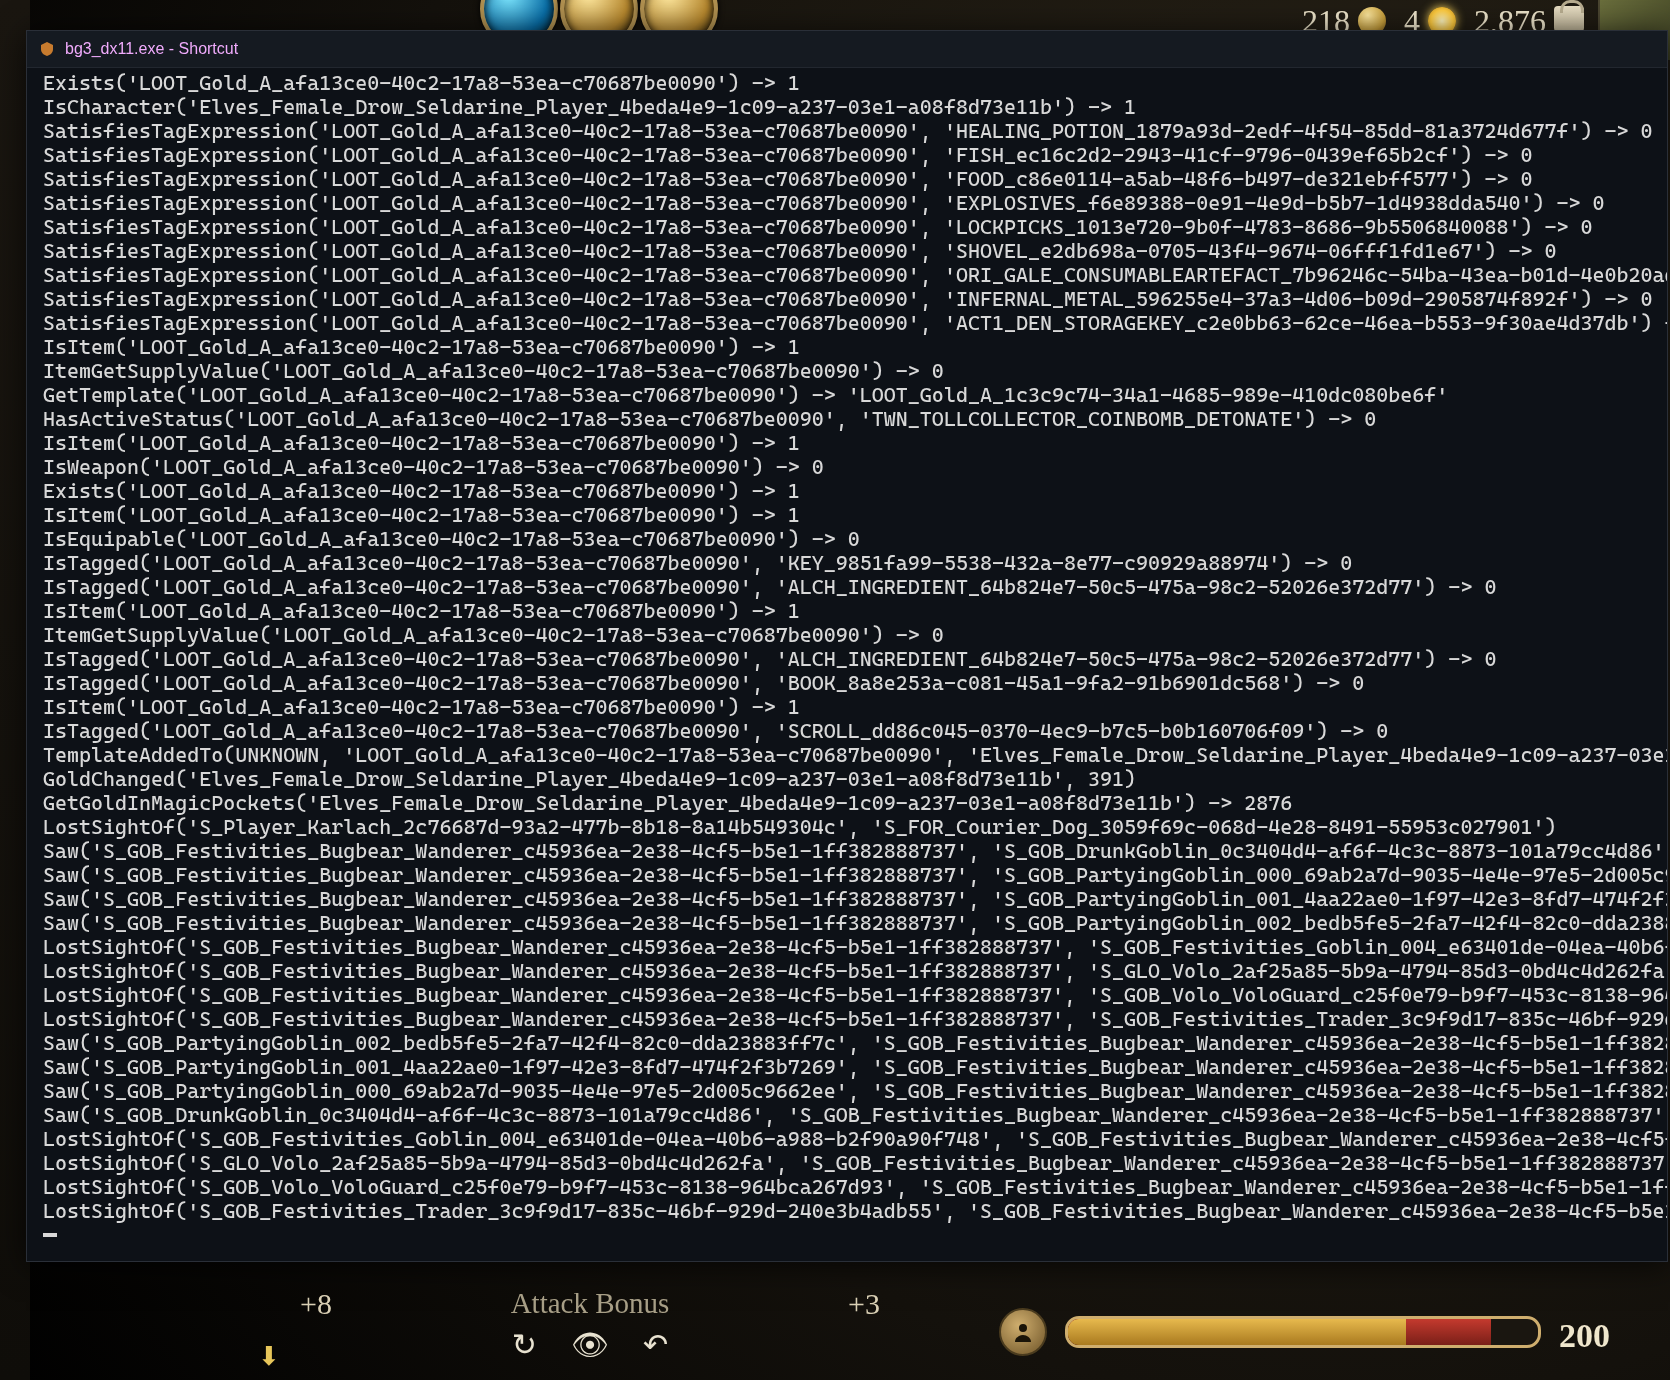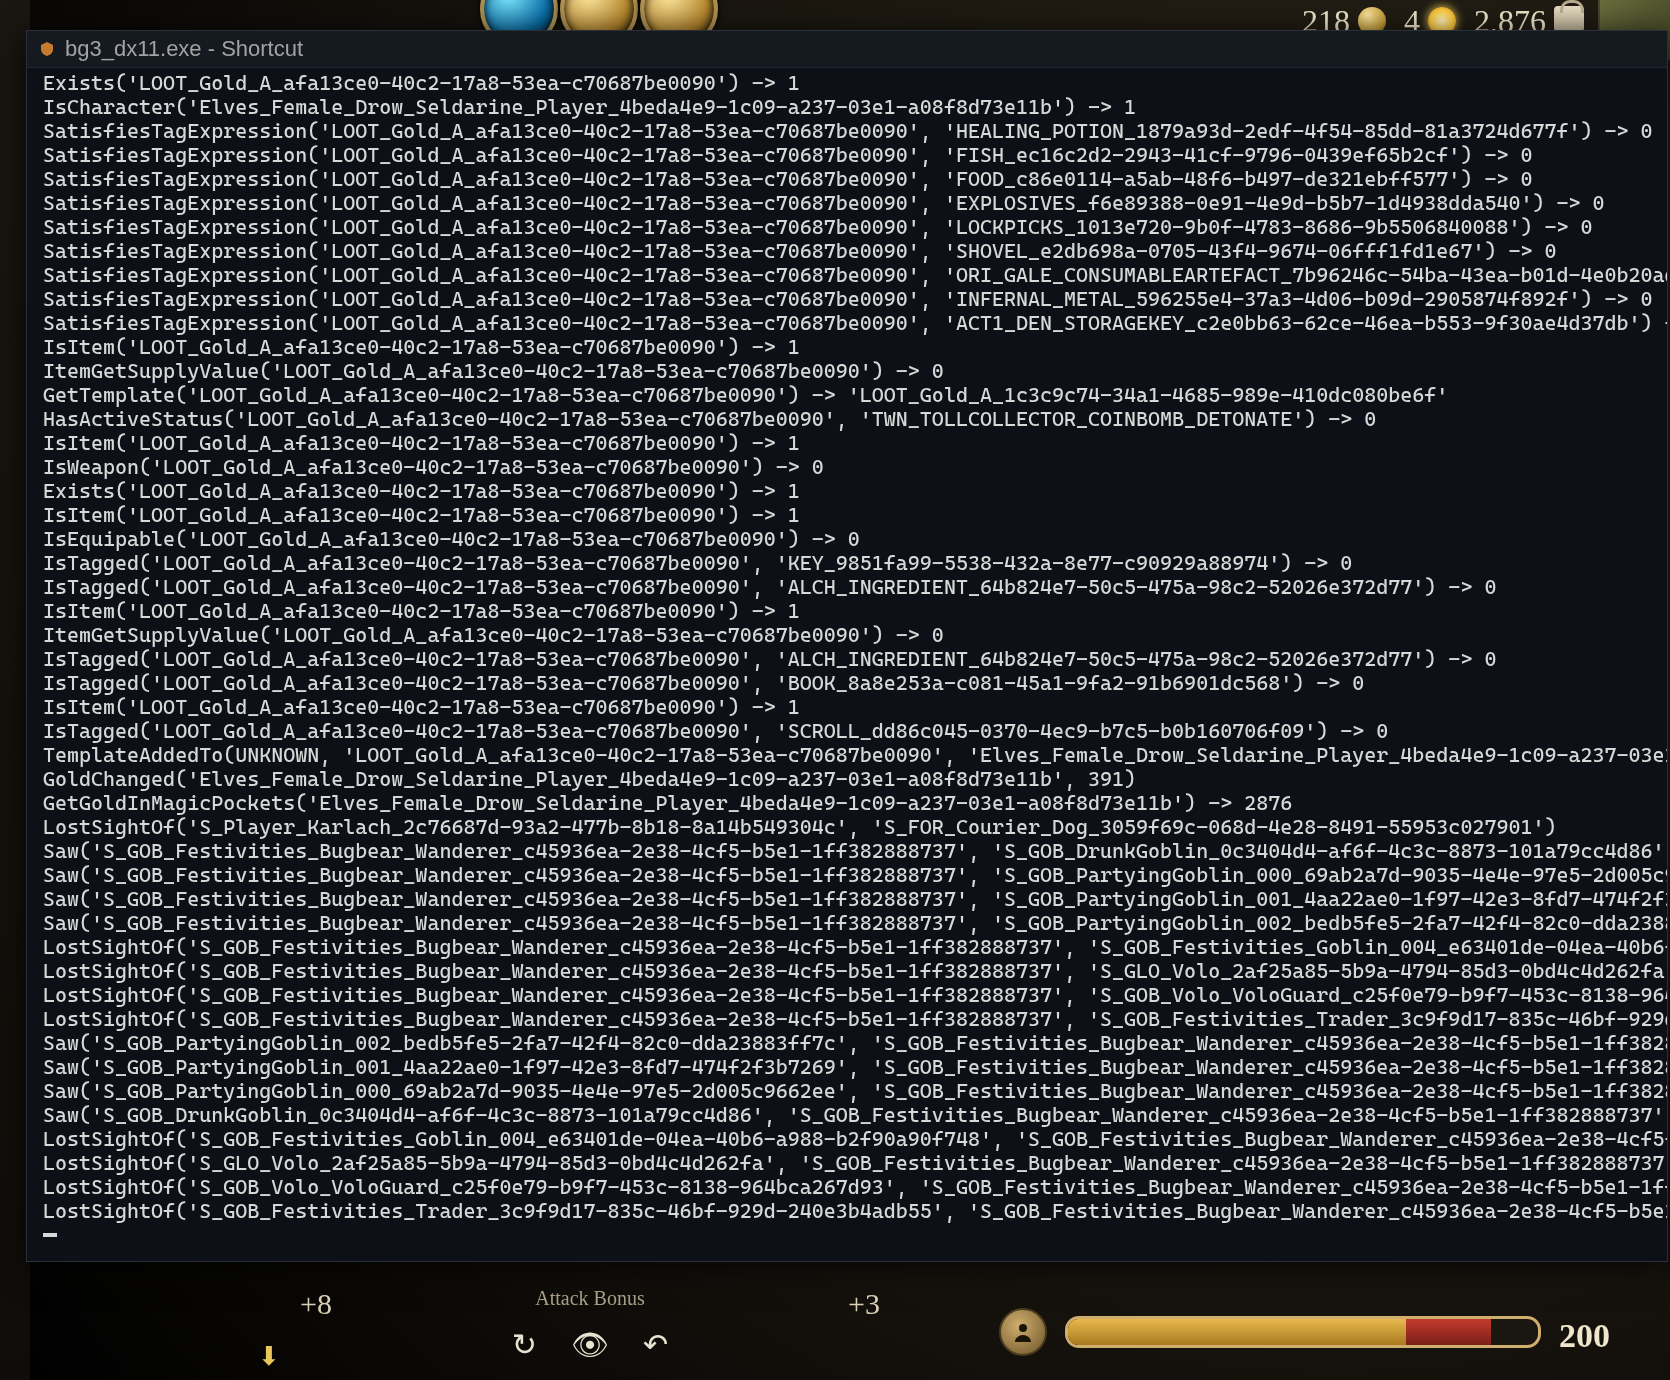--- a/index.html
+++ b/index.html
@@ -16,29 +16,29 @@
   .coin-icon{width:28px;height:28px;border-radius:50%;background:radial-gradient(circle at 35% 30%,#ffe9a0,#caa23e 60%,#6b4a10 100%);}
   .sun-icon{width:28px;height:28px;border-radius:50%;background:radial-gradient(circle at 50% 50%,#fff6c0,#ffcc40 55%,#b87f10 100%);box-shadow:0 0 10px #ffda60;}
   .bag-icon{width:30px;height:30px;background:linear-gradient(#e8dec4,#b8ad90);border-radius:4px 4px 8px 8px;position:relative;}
   .bag-icon:before{content:'';position:absolute;left:6px;top:-6px;width:18px;height:10px;border:3px solid #b8ad90;border-bottom:none;border-radius:10px 10px 0 0;}
   .close-circle{width:34px;height:34px;border-radius:50%;border:2px solid #8a7f66;display:flex;align-items:center;justify-content:center;color:#cfc4a8;font-size:20px;cursor:pointer;background:rgba(0,0,0,.4);}
   .portrait-chunk{position:absolute;right:0;top:0;width:70px;height:60px;background:linear-gradient(135deg,#6a6e3c,#3c3f22);border-left:2px solid #4a4530;}
   
   .console{position:absolute;left:26px;top:30px;width:1640px;height:1230px;background:#0d1117;border:1px solid #2a2f38;box-shadow:0 4px 30px rgba(0,0,0,.7);}
   .titlebar{height:36px;background:#151a21;display:flex;align-items:center;padding:0 12px;gap:10px;border-bottom:1px solid #22272f;}
   .title-icon{width:16px;height:16px;display:inline-block;}
-  .title-text{font-size:22px;color:#a3a3a3;}
+  .title-text{font-size:16px;color:#f0abfc;}
   .console-body{position:absolute;left:0;top:36px;right:0;bottom:0;padding:4px 8px 4px 8px;overflow:hidden;margin-left:8px;}
   .log-line{font-family:'Cascadia Mono','Consolas',monospace;font-size:20.5px;line-height:24px;color:#d8d8d8;white-space:pre;}
   .cursor{display:inline-block;width:14px;height:4px;background:#d8d8d8;margin-top:6px;}
   
   .bottom-strip{position:absolute;left:0;bottom:0;width:1670px;height:120px;}
   .stat-block{position:absolute;left:300px;bottom:18px;width:580px;color:#d9cfb4;font-family:Georgia,serif;text-align:center;}
   .stat-row{display:flex;justify-content:space-between;font-size:30px;margin-bottom:6px;}
-  .stat-row .label{color:#a79e86;font-size:20px;}
+  .stat-row .label{color:#a79e86;font-size:29px;}
   .mini-icons{display:flex;justify-content:center;gap:34px;margin-top:6px;}
   .mini-icons span{font-size:30px;color:#e8e2d0;cursor:pointer;}
   .xp-area{position:absolute;right:60px;bottom:24px;display:flex;align-items:center;gap:18px;}
   .char-badge{width:44px;height:44px;border-radius:50%;background:radial-gradient(circle at 40% 35%,#cfae6e,#6d5327);border:2px solid #4a3b1e;display:flex;align-items:center;justify-content:center;color:#1a1408;font-size:22px;}
   .xp-bar{position:relative;width:470px;height:26px;border:3px solid #cfae6e;border-radius:14px;background:#1a1610;overflow:hidden;}
   .xp-fill{position:absolute;left:0;top:0;bottom:0;background:linear-gradient(#c43a2e,#7a1f18);}
   .xp-fill.gold{background:linear-gradient(#e7b94d,#a97a1f);} 
   .xp-marker{position:absolute;top:-14px;width:0;height:0;border-left:8px solid transparent;border-right:8px solid transparent;border-top:12px solid #d9cfb4;}
   .xp-num{font-family:Georgia,serif;font-size:34px;color:#efe6cc;font-weight:bold;margin-top:8px;}
   .xp-mid{position:absolute;left:50%;transform:translateX(-50%);bottom:-30px;font-family:Georgia,serif;font-size:26px;color:#d9cfb4;font-weight:bold;}

